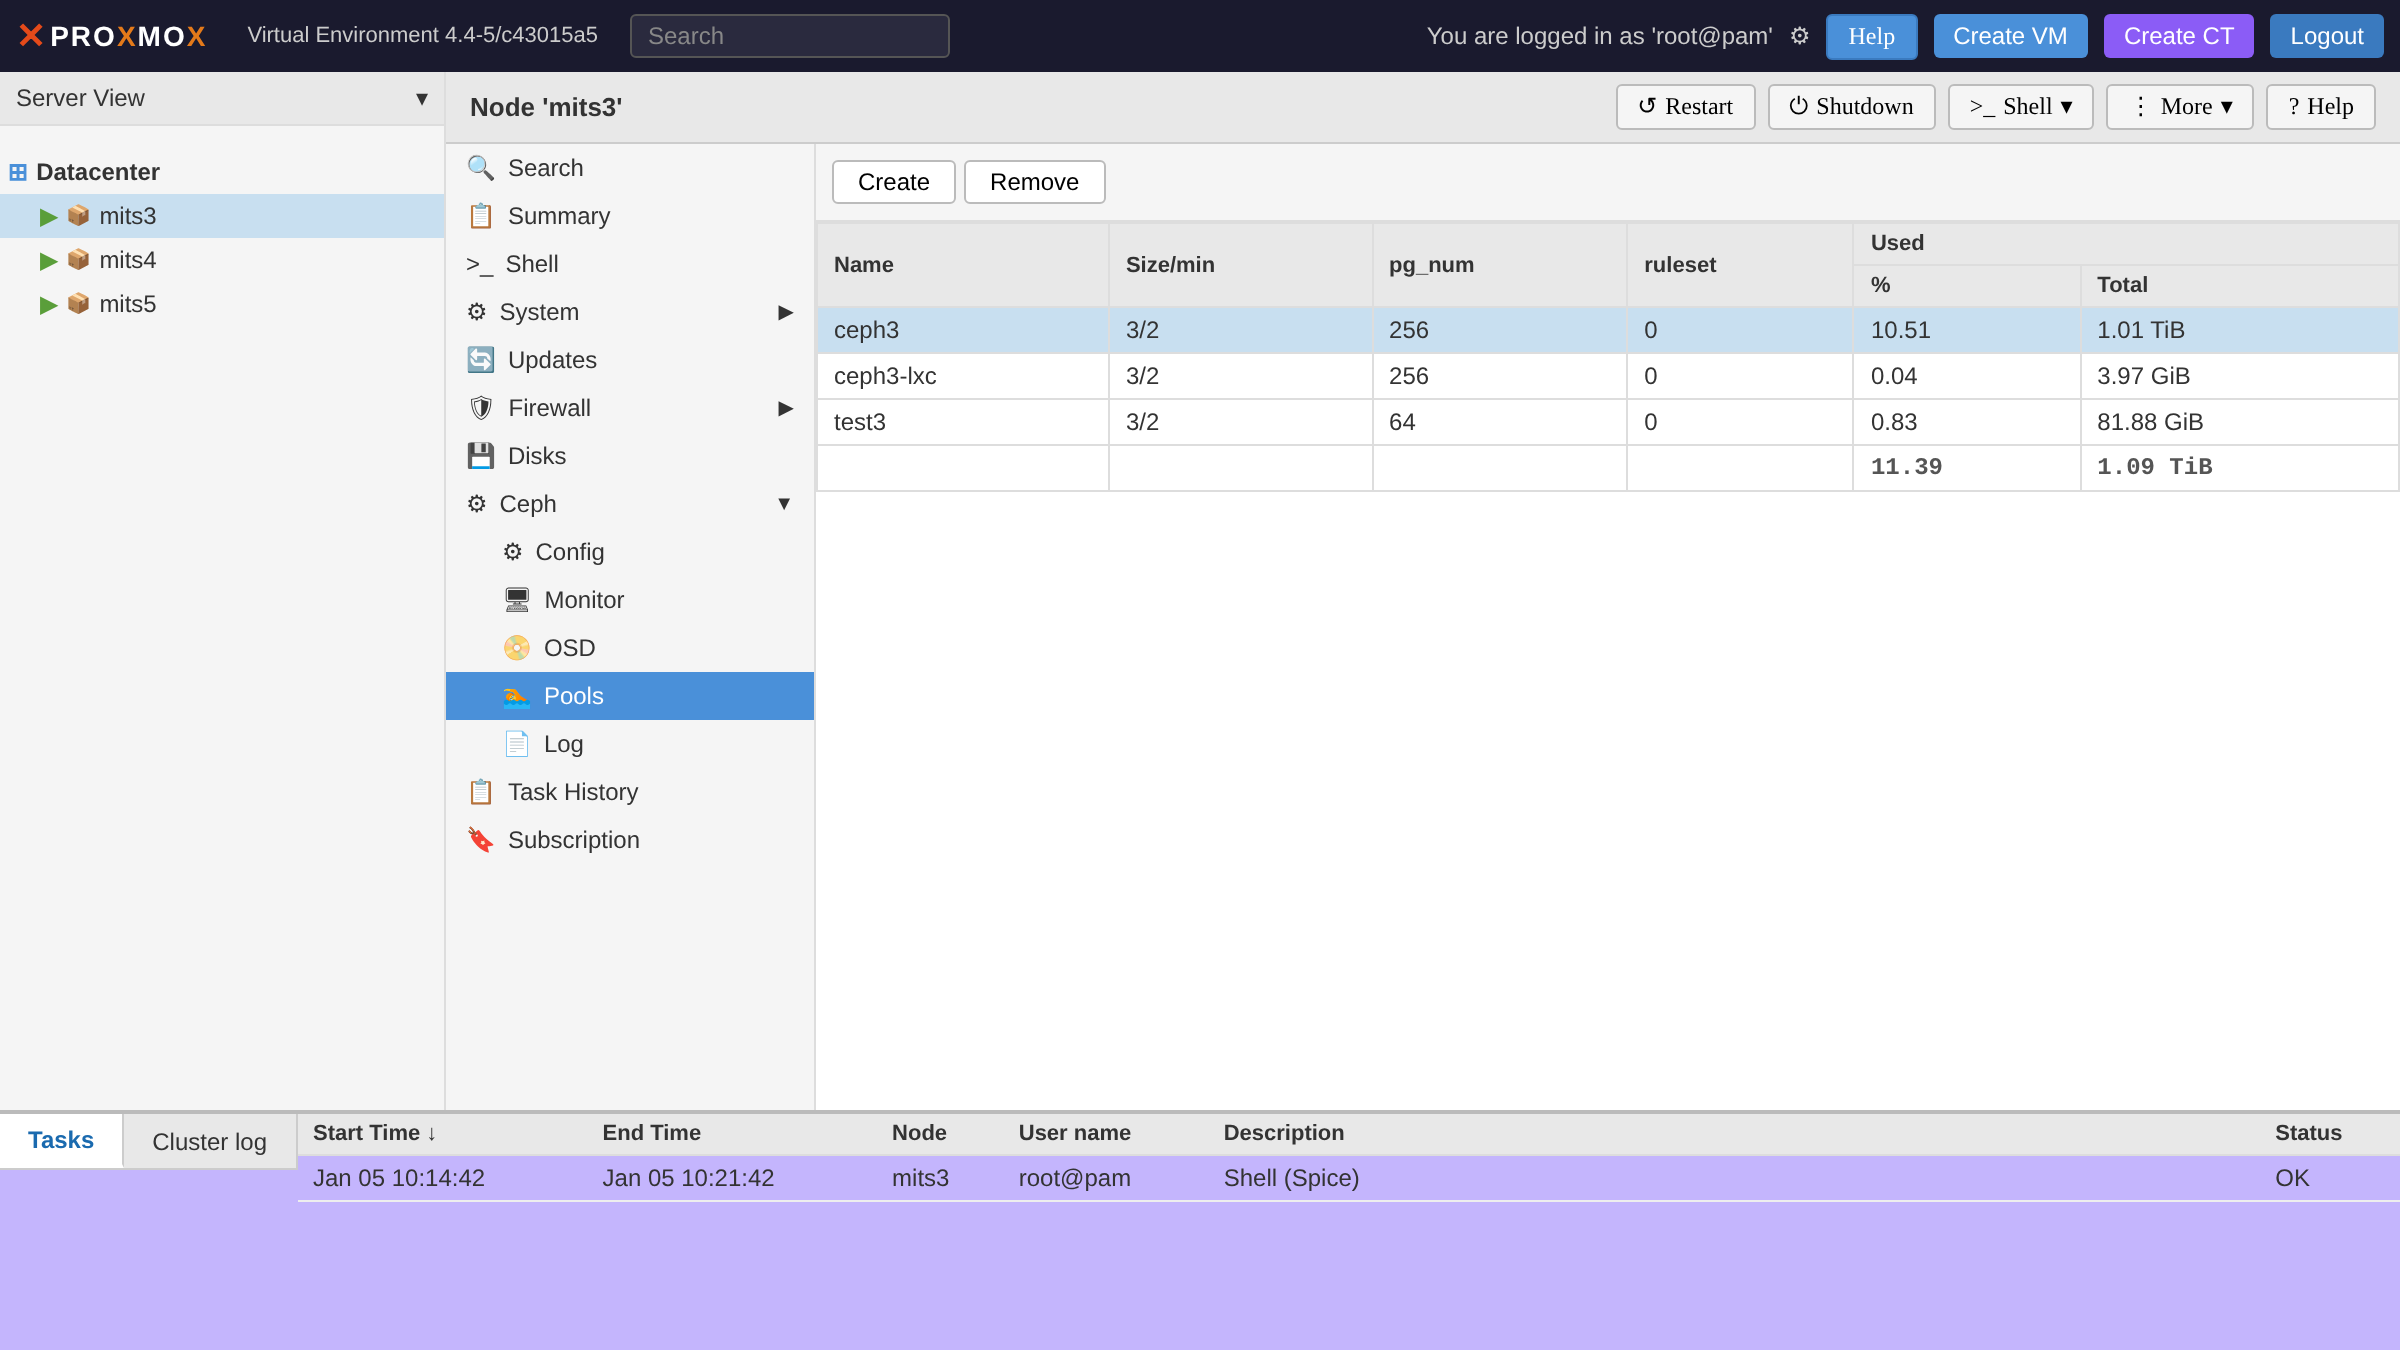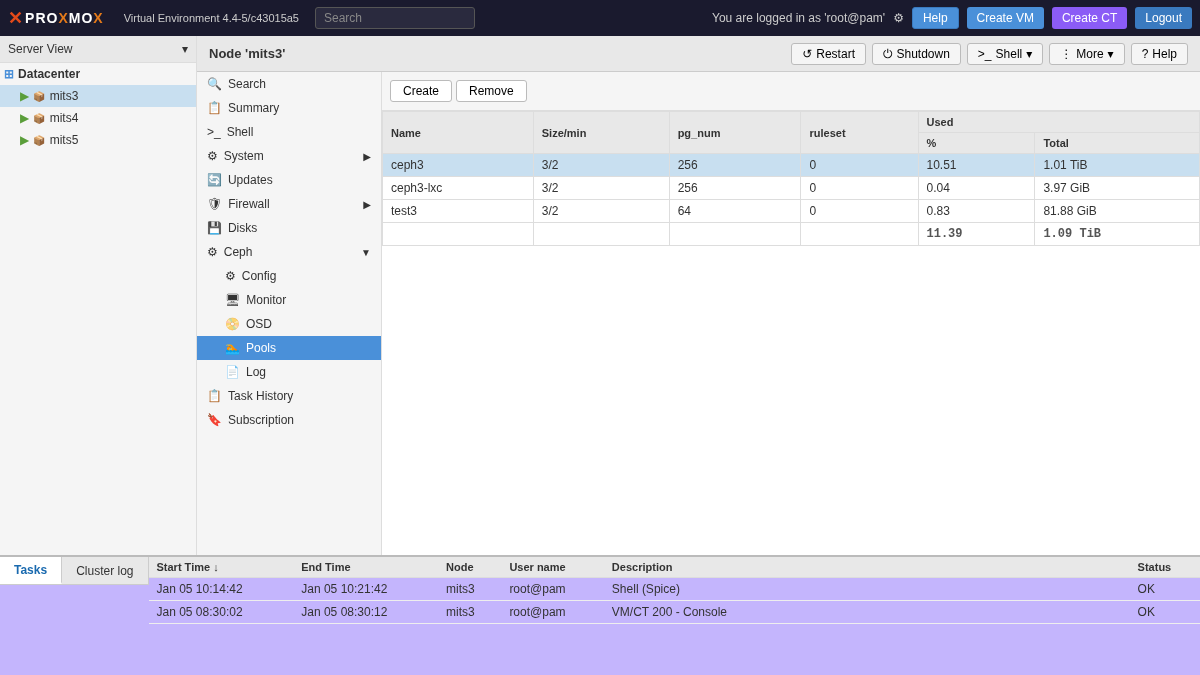--- a/index.html
+++ b/index.html
@@ -14,34 +14,34 @@
     .navbar-search input::placeholder { color: #888; }
     .navbar-right { margin-left: auto; display: flex; align-items: center; gap: 8px; color: #ccc; font-size: 12px; }
     .navbar-btn { background: #4a90d9; color: white; border: none; border-radius: 3px; padding: 4px 10px; cursor: pointer; font-size: 12px; display: flex; align-items: center; gap: 4px; }
     .navbar-btn.green { background: #8b5cf6; }
     .navbar-btn.logout { background: #3a7abf; }
 
     
     .main-area { display: flex; flex: 1; overflow: hidden; }
 
     
-    .sidebar { width: 197px; background: #f5f5f5; border-right: 1px solid #ddd; display: flex; flex-direction: column; flex-shrink: 0; overflow-y: auto; }
+    .sidebar { width: 223px; background: #f5f5f5; border-right: 1px solid #ddd; display: flex; flex-direction: column; flex-shrink: 0; overflow-y: auto; gap: 12px; }
     .sidebar-header { padding: 6px 8px; background: #e8e8e8; border-bottom: 1px solid #ddd; display: flex; align-items: center; justify-content: space-between; }
     .sidebar-tree { flex: 1; overflow-y: auto; }
     .tree-item { display: flex; align-items: center; padding: 4px 8px; cursor: pointer; gap: 4px; }
     .tree-item.selected { background: #c8dff0; }
     .tree-datacenter { font-weight: bold; font-size: 12px; padding-left: 4px; }
     .tree-node { padding-left: 20px; font-size: 12px; }
 
     
     .content { flex: 1; display: flex; flex-direction: column; overflow: hidden; }
     .content-header { background: #e8e8e8; border-bottom: 1px solid #ccc; padding: 6px 12px; display: flex; align-items: center; justify-content: space-between; height: 36px; }
     .node-title { font-weight: bold; font-size: 13px; }
     .header-actions { display: flex; gap: 6px; }
-    .header-btn { background: #f5f5f5; border: 1px solid #bbb; border-radius: 3px; padding: 3px 10px; cursor: pointer; font-size: 12px; display: flex; align-items: center; gap: 4px; }
+    .header-btn { background: #f5f5f5; border: 1px solid #bbb; border-radius: 3px; padding: 3px 10px; cursor: pointer; font-size: 12px; display: flex; align-items: center; gap: 4px; font-family: Liberation Serif, serif; }
 
     
     .content-body { display: flex; flex: 1; overflow: hidden; }
 
     
     .nav-panel { width: 185px; background: #f5f5f5; border-right: 1px solid #ddd; overflow-y: auto; flex-shrink: 0; }
     .nav-item { display: flex; align-items: center; padding: 5px 10px; cursor: pointer; gap: 6px; font-size: 12px; }
     .nav-item.active { background: #4a90d9; color: white; }
     .nav-arrow { margin-left: auto; font-size: 10px; }
     .nav-sub-item { padding-left: 28px; }
@@ -297,24 +297,16 @@
       </thead>
       <tbody id="tasks-body">
           <tr>
     <td>Jan 05 10:14:42</td>
     <td>Jan 05 10:21:42</td>
     <td>mits3</td>
     <td>root@pam</td>
     <td>Shell (Spice)</td>
     <td>OK</td>
   </tr>
-          <tr>
-    <td>Jan 05 08:30:02</td>
-    <td>Jan 05 08:30:12</td>
-    <td>mits3</td>
-    <td>root@pam</td>
-    <td>VM/CT 200 - Console</td>
-    <td>OK</td>
-  </tr>
         </tbody>
     </table>
   </div>
 </div>
 
 </body></html>

